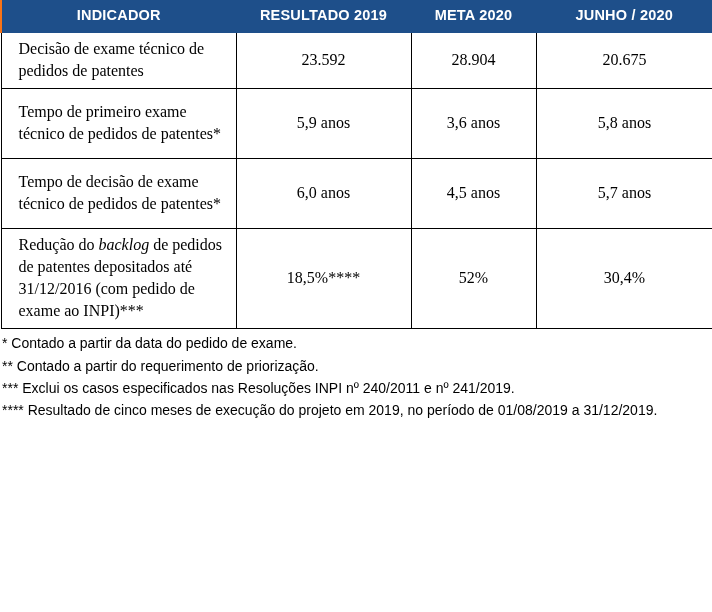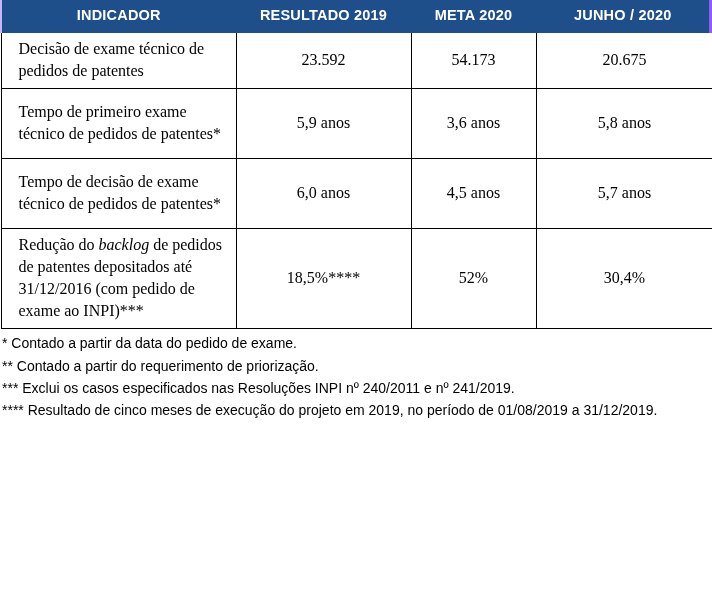--- a/index.html
+++ b/index.html
@@ -38,24 +38,24 @@
     font-size: 14.5px;
     font-weight: bold;
     letter-spacing: 0.2px;
     text-align: center;
     padding: 7px 4px 8px 4px;
     border: 1px solid #1e4f8a;
     vertical-align: middle;
     line-height: 1.1;
   }
   table.indicators th.first-col {
-    border-left: 2px solid #c4b5fd;
+    border-left: 2px solid #f97316;
   }
   table.indicators th.last-col {
-    border-right: 8px solid #8b5cf6;
+    border-right: 2px solid #8b5cf6;
   }
   table.indicators td {
     border: 1px solid #000000;
     font-size: 16px;
     line-height: 1.38;
     vertical-align: middle;
     padding: 5px 6px 6px 6px;
   }
   table.indicators td.label {
     text-align: left;
@@ -96,21 +96,21 @@
         <th class="first-col">INDICADOR</th>
         <th>RESULTADO 2019</th>
         <th>META 2020</th>
         <th class="last-col">JUNHO / 2020</th>
       </tr>
     </thead>
     <tbody>
       <tr style="height:48px;">
         <td class="label">Decisão de exame técnico de pedidos de patentes</td>
         <td class="value">23.592</td>
-        <td class="value">54.173</td>
+        <td class="value">28.904</td>
         <td class="value">20.675</td>
       </tr>
       <tr style="height:70px;">
         <td class="label">Tempo de primeiro exame técnico de pedidos de patentes*</td>
         <td class="value">5,9 anos</td>
         <td class="value">3,6 anos</td>
         <td class="value">5,8 anos</td>
       </tr>
       <tr style="height:70px;">
         <td class="label">Tempo de decisão de exame técnico de pedidos de patentes*</td>

